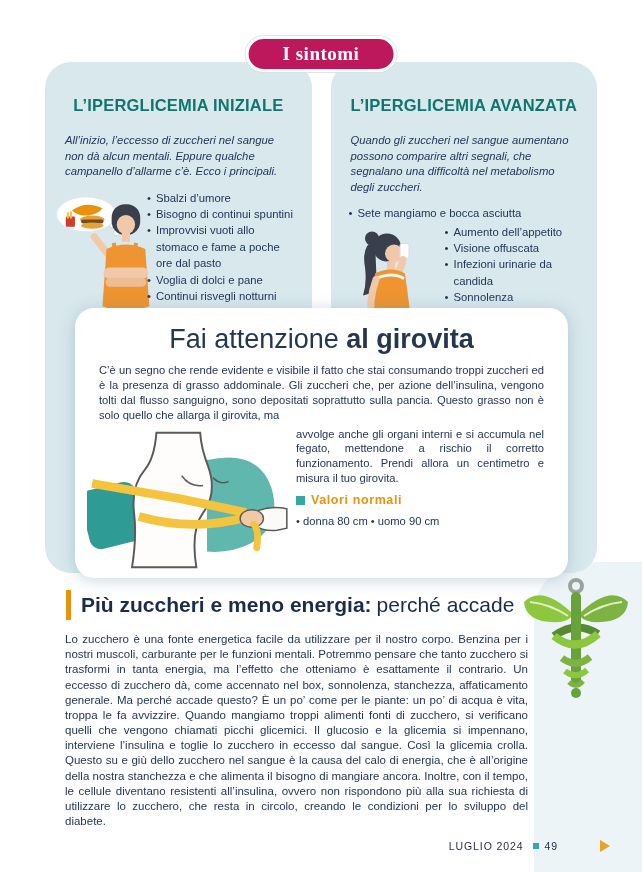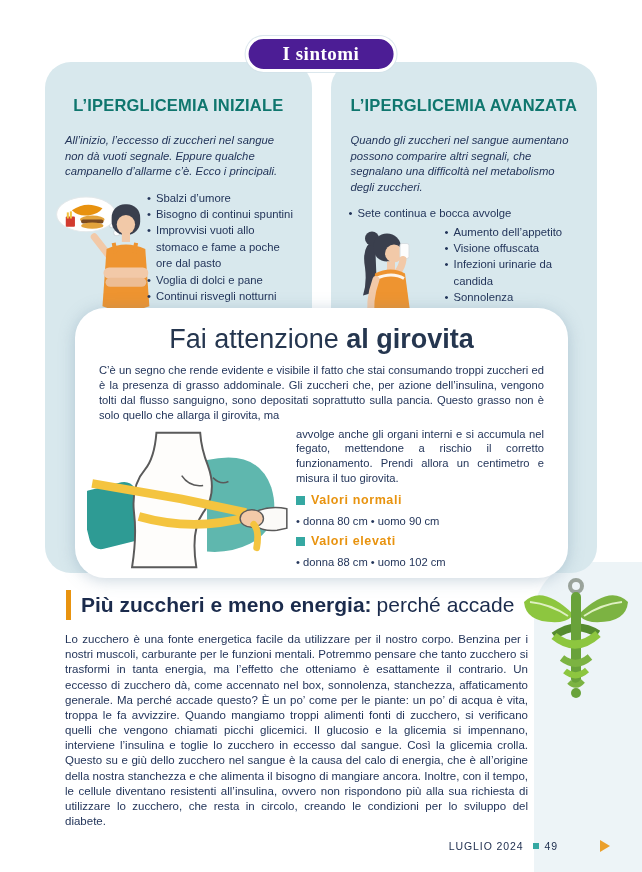--- a/index.html
+++ b/index.html
@@ -3,21 +3,21 @@
 <meta charset="utf-8">
 <style>
   html,body{margin:0;padding:0;}
   body{
     width:642px;height:872px;position:relative;background:#ffffff;
     font-family:"Liberation Sans", sans-serif;color:#23355A;overflow:hidden;
   }
   
   .badge{
     position:absolute;top:36px;left:50%;transform:translateX(-50%);
-    background:#4c1d95;color:#fff;border:3px solid #fff;
+    background:#be185d;color:#fff;border:3px solid #fff;
     border-radius:18px;padding:4px 34px;z-index:6;
     font-family:"Liberation Serif", serif;font-weight:bold;font-size:19px;
     box-shadow:0 0 0 1px rgba(210,225,232,.8);
     letter-spacing:.5px;
   }
   
   .columns{position:absolute;top:62px;left:45px;width:552px;height:511px;display:flex;gap:19px;z-index:1;}
   .column{flex:1;background:#D8E8ED;border-radius:26px;box-sizing:border-box;padding:20px 18px;position:relative;}
   .col-title{margin:14px 0 0;text-align:center;color:#0f766e;font-size:16.5px;font-weight:bold;letter-spacing:.2px;}
   .col-intro{margin:18px 2px 10px;font-style:italic;font-size:11.3px;line-height:1.38;color:#23355A;}
@@ -26,21 +26,21 @@
   .blist li::before{content:"•";position:absolute;left:0;}
   .lead-bullet{position:relative;padding-left:9px;font-size:11.3px;line-height:1.45;margin:0 0 2px;}
   .lead-bullet::before{content:"•";position:absolute;left:0;}
   .col-row{position:relative;min-height:160px;}
   .col-row .blist{margin-left:84px;}
   .col-illustration{position:absolute;left:-8px;top:2px;width:98px;height:158px;}
   .col-illustration-r{position:absolute;left:-4px;top:0px;width:100px;height:158px;}
   
   .waist-card{
     position:absolute;left:75px;top:308px;width:493px;height:270px;z-index:4;
-    background:#fff;border-radius:30px;box-sizing:border-box;padding:12px 24px 10px;
+    background:#fff;border-radius:19px;box-sizing:border-box;padding:12px 24px 10px;
     box-shadow:0 2px 16px rgba(100,135,160,.35);
   }
   .waist-title{text-align:center;color:#25364F;font-size:27px;margin:4px 0 8px;font-weight:normal;}
   .waist-title .t-light{font-weight:normal;}
   .waist-title .t-bold{font-weight:bold;}
   .waist-body{font-size:11.2px;line-height:1.33;text-align:justify;margin:0;}
   .waist-row{display:flex;margin-top:4px;}
   .waist-fig{width:205px;flex:0 0 205px;margin-left:-12px;}
   .waist-fig svg{width:205px;height:146px;}
   .waist-right{flex:1;padding-left:4px;}
@@ -71,21 +71,21 @@
 <div class="tint"></div>
 
 <div class="badge">
   <span>I sintomi</span>
 </div>
 
 <div class="columns">
 
   <div class="column">
     <h2 class="col-title">L’IPERGLICEMIA INIZIALE</h2>
-    <p class="col-intro">All’inizio, l’eccesso di zuccheri nel sangue non dà vuoti segnale. Eppure qualche campanello d’allarme c’è. Ecco i principali.</p>
+    <p class="col-intro">All’inizio, l’eccesso di zuccheri nel sangue non dà alcun mentali. Eppure qualche campanello d’allarme c’è. Ecco i principali.</p>
     <div class="col-row">
       <svg class="col-illustration" viewBox="0 0 95 155">
         <circle cx="60" cy="40" r="3" fill="#fff" stroke="#cfd8dc"></circle>
         <circle cx="55" cy="33" r="2" fill="#fff" stroke="#cfd8dc"></circle>
         <ellipse cx="30" cy="22" rx="29" ry="17" fill="#fff" stroke="#e3e8ea"></ellipse>
         <path d="M16,18 q14,-10 30,-2 q-4,6 -14,7 q-10,1 -16,-5 z" fill="#E8920F"></path>
         <ellipse cx="36" cy="27" rx="12" ry="4" fill="#E2A33C"></ellipse>
         <rect x="25" y="27" width="22" height="4" rx="2" fill="#7A4A21"></rect>
         <ellipse cx="36" cy="33" rx="11" ry="3" fill="#E2A33C"></ellipse>
         <rect x="10" y="24" width="9" height="10" rx="1" fill="#D23B2F"></rect>
@@ -108,21 +108,21 @@
         <li>Improvvisi vuoti allo stomaco e fame a poche ore dal pasto</li>
         <li>Voglia di dolci e pane</li>
         <li>Continui risvegli notturni</li>
       </ul>
     </div>
   </div>
 
   <div class="column">
     <h2 class="col-title">L’IPERGLICEMIA AVANZATA</h2>
     <p class="col-intro">Quando gli zuccheri nel sangue aumentano possono comparire altri segnali, che segnalano una difficoltà nel metabolismo degli zuccheri.</p>
-    <p class="lead-bullet">Sete continua e bocca avvolge</p>
+    <p class="lead-bullet">Sete mangiamo e bocca asciutta</p>
     <div class="col-row">
       <svg class="col-illustration-r" viewBox="0 0 100 155">
         <path d="M30,14 q-14,6 -10,28 q2,16 -2,28 l14,-4 z" fill="#3A3F4D"></path>
         <circle cx="27" cy="13" r="7" fill="#3A3F4D"></circle>
         <circle cx="42" cy="22" r="14" fill="#3A3F4D"></circle>
         <ellipse cx="49" cy="28" rx="9" ry="9" fill="#F2C9A8"></ellipse>
         <rect x="55" y="18" width="9" height="15" rx="2" fill="#FDFDFD" stroke="#D7DEE2"></rect>
         <path d="M38,56 Q56,50 58,34" stroke="#F2C9A8" stroke-width="7" fill="none" stroke-linecap="round"></path>
         <rect x="42" y="36" width="8" height="11" fill="#F2C9A8"></rect>
         <path d="M30,48 q16,-8 30,0 l8,60 q-26,10 -44,0 z" fill="#EE9430"></path>
@@ -159,27 +159,20 @@
     </div>
     <div class="waist-right">
       <p class="waist-body">avvolge anche gli organi interni e si accumula nel fegato, mettendone a rischio il corretto funzionamento. Prendi allora un centimetro e misura il tuo girovita.</p>
       <div>
         <div class="val-label-row">
           <span class="val-square"></span>
           <span class="val-label">Valori normali</span>
         </div>
         <p class="val-detail">• donna 80 cm • uomo 90 cm</p>
       </div>
-      <div>
-        <div class="val-label-row">
-          <span class="val-square"></span>
-          <span class="val-label">Valori elevati</span>
-        </div>
-        <p class="val-detail">• donna 88 cm • uomo 102 cm</p>
-      </div>
     </div>
   </div>
 </div>
 
 <svg class="caduceus" viewBox="0 0 120 128">
   <circle cx="60" cy="12" r="6" fill="none" stroke="#9AA39B" stroke-width="4"></circle>
   <path d="M57,40 Q26,10 8,28 Q10,50 44,48 Q55,46 57,40 Z" fill="#8DC63F"></path>
   <path d="M63,40 Q94,10 112,28 Q110,50 76,48 Q65,46 63,40 Z" fill="#7CB342"></path>
   <path d="M14,28 Q34,30 52,42 M106,28 Q86,30 68,42" stroke="#DFF0C2" stroke-width="2" fill="none"></path>
   <path d="M38,62 Q60,46 82,60" stroke="#558B2F" stroke-width="8" fill="none"></path>

